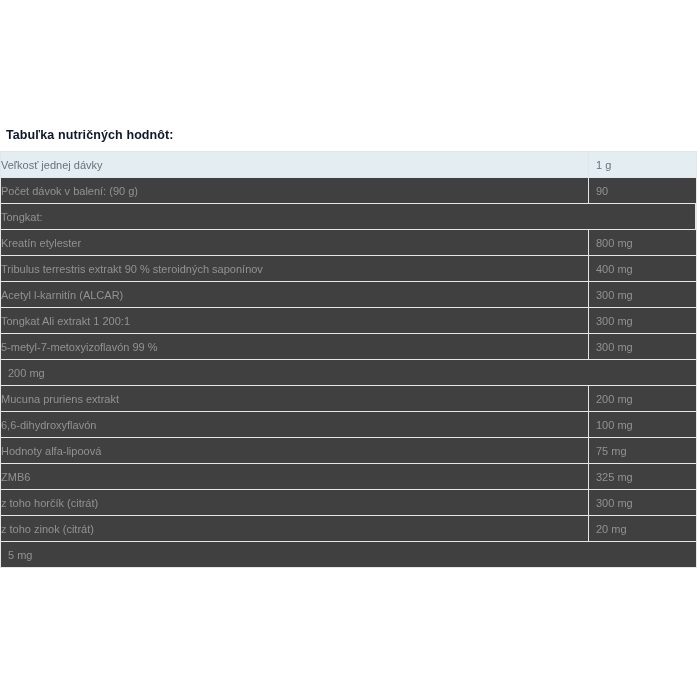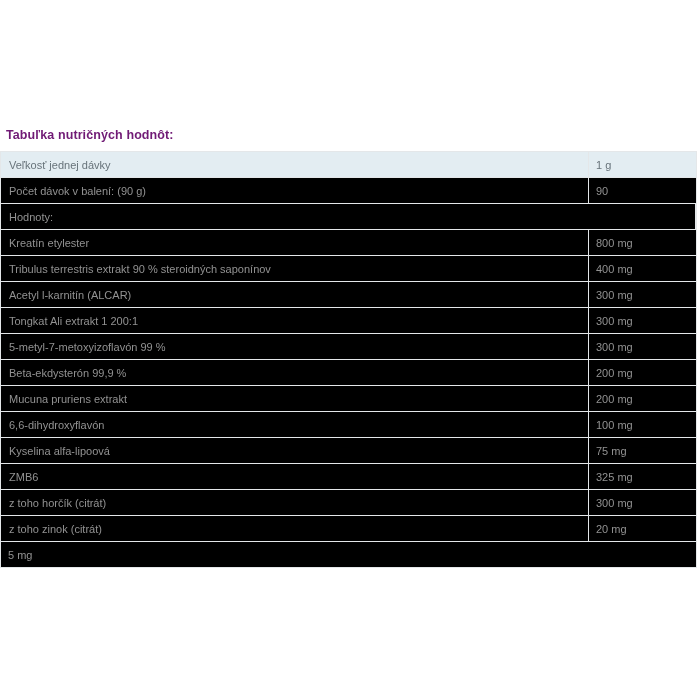--- a/index.html
+++ b/index.html
@@ -10,52 +10,52 @@
     background: #ffffff;
     font-family: "Liberation Sans", sans-serif;
     overflow: hidden;
   }
   .page-title {
     position: absolute;
     left: 6px;
     top: 128px;
     font-size: 12.5px;
     font-weight: bold;
-    color: #701a75;
+    color: #0f172a;
     letter-spacing: 0.1px;
   }
   .nutrition-table {
     position: absolute;
     left: 0;
     top: 151px;
     width: 697px;
     border: 1px solid #e4e7e9;
     border-bottom: none;
     box-sizing: border-box;
     font-size: 11px;
   }
   .row {
     display: flex;
     align-items: stretch;
     height: 25px;
     border-bottom: 1px solid #e4e7e9;
-    background: #000000;
+    background: #404040;
   }
   .row.header-row {
     background: #e3edf2;
   }
   .cell {
     display: flex;
     align-items: center;
     overflow: hidden;
     white-space: nowrap;
   }
   .cell.label {
     flex: 1;
-    padding-left: 8px;
+    padding-left: 0;
     border-right: 1px solid #e4e7e9;
     color: #929292;
   }
   .cell.value {
     width: 100px;
     padding-left: 7px;
     color: #929292;
   }
   .header-row .cell.label,
   .header-row .cell.value {
@@ -75,21 +75,21 @@
       <div class="cell label">Veľkosť jednej dávky</div>
       <div class="cell value">1 g</div>
     </div>
 
     <div>
         <div class="row">
           <div class="cell label">Počet dávok v balení: (90 g)</div>
           <div class="cell value">90</div>
         </div>
         <div class="row">
-          <div class="cell label">Hodnoty:</div>
+          <div class="cell label">Tongkat:</div>
         </div>
         <div class="row">
           <div class="cell label">Kreatín etylester</div>
           <div class="cell value">800 mg</div>
         </div>
         <div class="row">
           <div class="cell label">Tribulus terrestris extrakt 90 % steroidných saponínov</div>
           <div class="cell value">400 mg</div>
         </div>
         <div class="row">
@@ -98,33 +98,32 @@
         </div>
         <div class="row">
           <div class="cell label">Tongkat Ali extrakt 1 200:1</div>
           <div class="cell value">300 mg</div>
         </div>
         <div class="row">
           <div class="cell label">5-metyl-7-metoxyizoflavón 99 %</div>
           <div class="cell value">300 mg</div>
         </div>
         <div class="row">
-          <div class="cell label">Beta-ekdysterón 99,9 %</div>
           <div class="cell value">200 mg</div>
         </div>
         <div class="row">
           <div class="cell label">Mucuna pruriens extrakt</div>
           <div class="cell value">200 mg</div>
         </div>
         <div class="row">
           <div class="cell label">6,6-dihydroxyflavón</div>
           <div class="cell value">100 mg</div>
         </div>
         <div class="row">
-          <div class="cell label">Kyselina alfa-lipoová</div>
+          <div class="cell label">Hodnoty alfa-lipoová</div>
           <div class="cell value">75 mg</div>
         </div>
         <div class="row">
           <div class="cell label">ZMB6</div>
           <div class="cell value">325 mg</div>
         </div>
         <div class="row">
           <div class="cell label">z toho horčík (citrát)</div>
           <div class="cell value">300 mg</div>
         </div>

